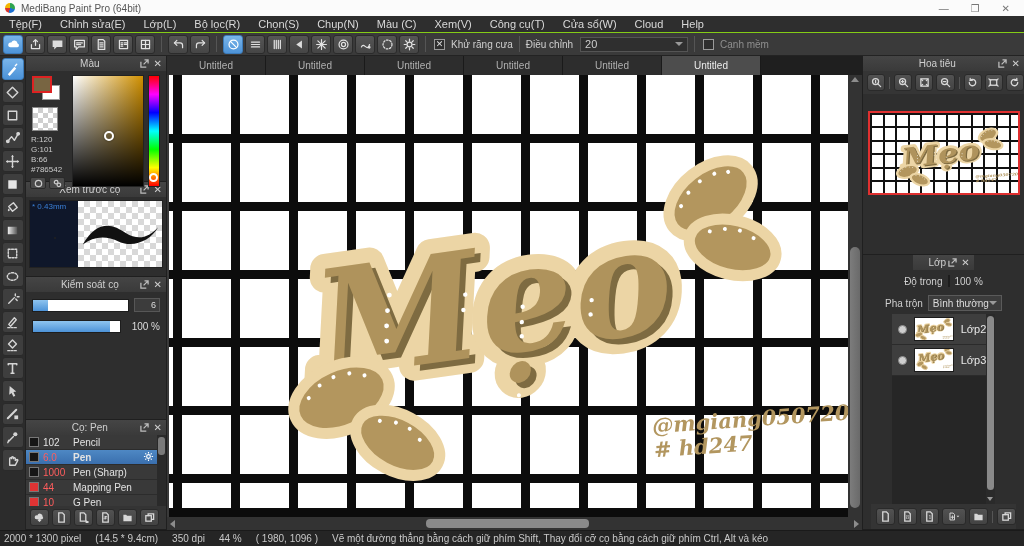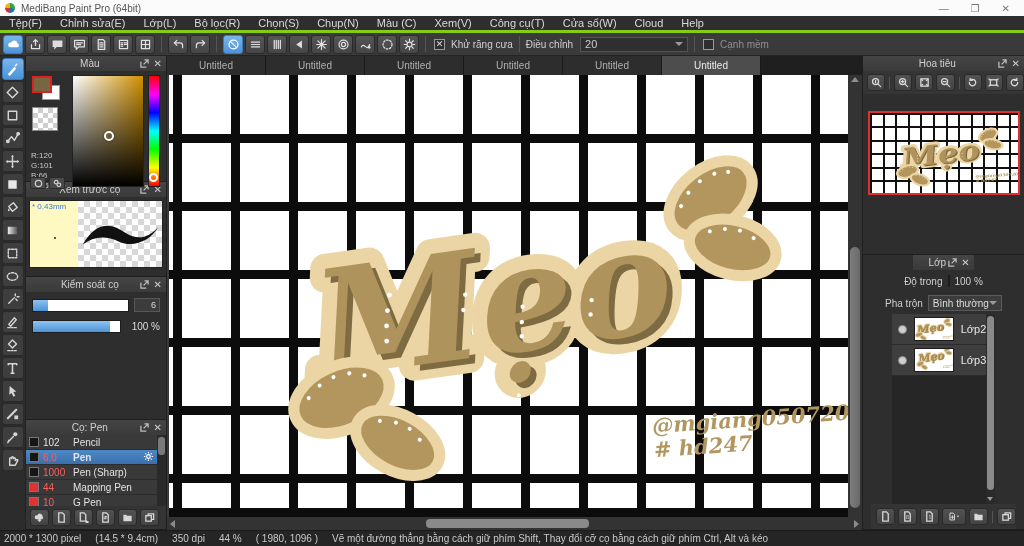--- a/index.html
+++ b/index.html
@@ -8,21 +8,21 @@
 
   
   .titlebar { height:16px; background:#fbfbfb; display:flex; align-items:center; font-size:10px; color:#555; }
   .logo { width:10px; height:10px; border-radius:50%; margin:0 6px 0 5px;
           background:conic-gradient(#2ea44f 0 30%, #1b6fd0 30% 55%, #d8342c 55% 75%, #f2b600 75% 100%); }
   .winbtns { margin-left:auto; display:flex; gap:22px; padding-right:14px; color:#777; font-size:10px; }
   .winbtns span { cursor:default; }
 
   
   .menubar { height:17px; background:#2e2e2e; display:flex; align-items:center; gap:0;
-             font-size:11px; color:#d9d9d9; border-bottom:3px solid #84cc16; }
+             font-size:11px; color:#d9d9d9; border-bottom:1px solid #84cc16; }
   .menubar span { padding:0 9px; }
 
   
   .toolbar { height:23px; background:#3a3a3a; display:flex; align-items:center; padding-left:3px; gap:2px;
              border-bottom:1px solid #232323; font-size:10px; color:#cfcfcf; }
   .tbtn { width:20px; height:19px; background:linear-gradient(#555,#464646); border:1px solid #2b2b2b;
           border-radius:3px; display:flex; align-items:center; justify-content:center; }
   .tbtn.blue { background:linear-gradient(#79b5ea,#4d93d8); border-color:#3d7cba; }
   .tbtn svg { width:13px; height:13px; stroke:#e2e2e2; fill:none; stroke-width:1.5; stroke-linecap:round; stroke-linejoin:round; }
   .tbtn.blue svg { stroke:#fff; }
@@ -57,37 +57,37 @@
   .phead .pico svg { width:9px; height:9px; stroke:#bdbdbd; fill:none; stroke-width:1.4; }
   .phead .px { font-size:10px; color:#cfcfcf; margin-right:4px; font-weight:bold; }
 
   
   .colorbody { display:flex; padding:4px 3px 2px 4px; gap:4px; }
   .swcol { width:38px; position:relative; font-size:8px; color:#c9c9c9; }
   .sw-bg { position:absolute; left:12px; top:10px; width:18px; height:15px; background:#fff; border:1px solid #999; }
   .sw-fg { position:absolute; left:2px; top:1px; width:20px; height:17px; background:#786542; border:2px solid #d22; }
   .sw-tr { position:absolute; left:2px; top:32px; width:26px; height:24px; border:1px solid #888;
            background:conic-gradient(#cfcfcf 25%,#fff 0 50%,#cfcfcf 0 75%,#fff 0); background-size:10px 10px; }
-  .rgbtxt { position:absolute; left:1px; top:76px; line-height:10px; }
+  .rgbtxt { position:absolute; left:1px; top:60px; line-height:10px; }
   .swbtns { position:absolute; left:0; top:102px; display:flex; gap:3px; }
   .swbtns div { width:16px; height:12px; background:#4a4a4a; border:1px solid #2a2a2a; border-radius:2px;
                 display:flex; align-items:center; justify-content:center; }
   .swbtns svg { width:9px; height:9px; stroke:#ccc; fill:none; stroke-width:1.4; }
   .svbox { width:72px; height:112px; position:relative; border:1px solid #222;
            background:linear-gradient(to bottom, rgba(0,0,0,0) 0%, #000 100%),
                       linear-gradient(to right, #fff 0%, #d09000 100%); }
   .svring { position:absolute; left:44%; top:50%; width:10px; height:10px; border:2px solid #fff; border-radius:50%;
             box-shadow:0 0 2px rgba(0,0,0,.6); }
   .huebar { width:12px; height:112px; position:relative; border:1px solid #222;
             background:linear-gradient(to bottom,#f00,#f0f,#00f,#0ff,#0f0,#ff0,#f00); }
   .huering { position:absolute; left:0px; bottom:4px; width:9px; height:9px; border:2px solid #fff; border-radius:50%; }
 
   
   .prevbody { display:flex; margin:3px; height:68px; border:1px solid #222; }
-  .prevleft { width:48px; background:#fef9c3; position:relative; }
+  .prevleft { width:48px; background:#0f172a; position:relative; }
   .prevleft .mm { position:absolute; left:2px; top:1px; font-size:8px; color:#3a7fd5; }
   .prevleft .dot { position:absolute; left:50%; top:55%; width:2px; height:2px; background:#222; border-radius:50%; }
   .prevright { flex:1; background:conic-gradient(#d8d8d8 25%,#fff 0 50%,#d8d8d8 0 75%,#fff 0); background-size:12px 12px; }
   .prevright svg { width:100%; height:100%; }
 
   
   .ctrlbody { padding:6px 6px 4px 6px; display:flex; flex-direction:column; gap:8px; }
   .ctrlrow { display:flex; align-items:center; gap:5px; }
   .track { height:13px; background:#fff; border:1px solid #1d1d1d; position:relative; flex:1; }
   .fill-blue { position:absolute; left:0; top:0; bottom:0; background:linear-gradient(#8ec4ef,#4d93d8); }

